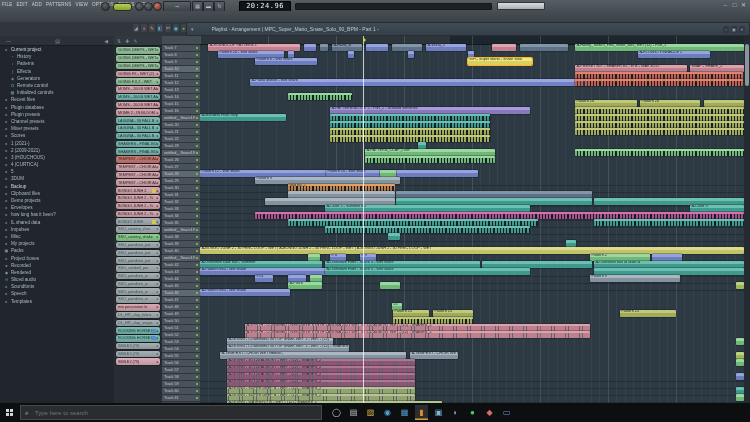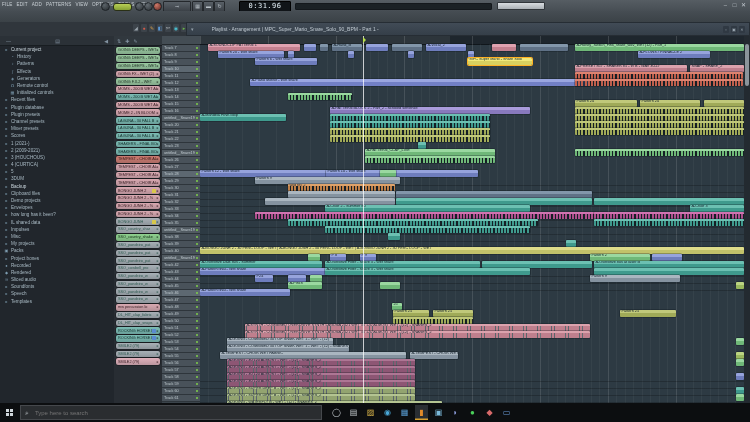--- a/index.html
+++ b/index.html
@@ -108,21 +108,21 @@
     </div>
   <div class="knob abs" style="left:101px;top:1.5px"></div>
   <div class="pill-green abs"></div>
   <div class="tbtn abs" style="left:135px;top:1.5px"></div>
   <div class="tbtn abs" style="left:144px;top:1.5px"></div>
   <div class="tbtn abs" style="left:153px;top:1.5px;background:radial-gradient(circle at 35% 30%,#d07a6a,#5a2520)"></div>
   <div class="gbtn abs" style="left:163px;top:1px;width:26px">⊸</div>
   <div class="gbtn abs" style="left:192px;top:1px;width:9px">▦</div>
   <div class="gbtn abs" style="left:203px;top:1px;width:9px">▬</div>
   <div class="gbtn abs" style="left:214px;top:1px;width:9px">↻</div>
-  <div id="time-display" class="abs">0:31.96</div>
+  <div id="time-display" class="abs">20:24.96</div>
   <div id="song-strip" class="abs"></div>
   <div id="master-slider" class="abs"></div>
   <div class="abs" style="right:2px;top:1px;display:flex">
     <div class="wctl">–</div>
     <div class="wctl">□</div>
     <div class="wctl">✕</div>
   </div>
 </div>
 
 <div id="row2" class="abs">

